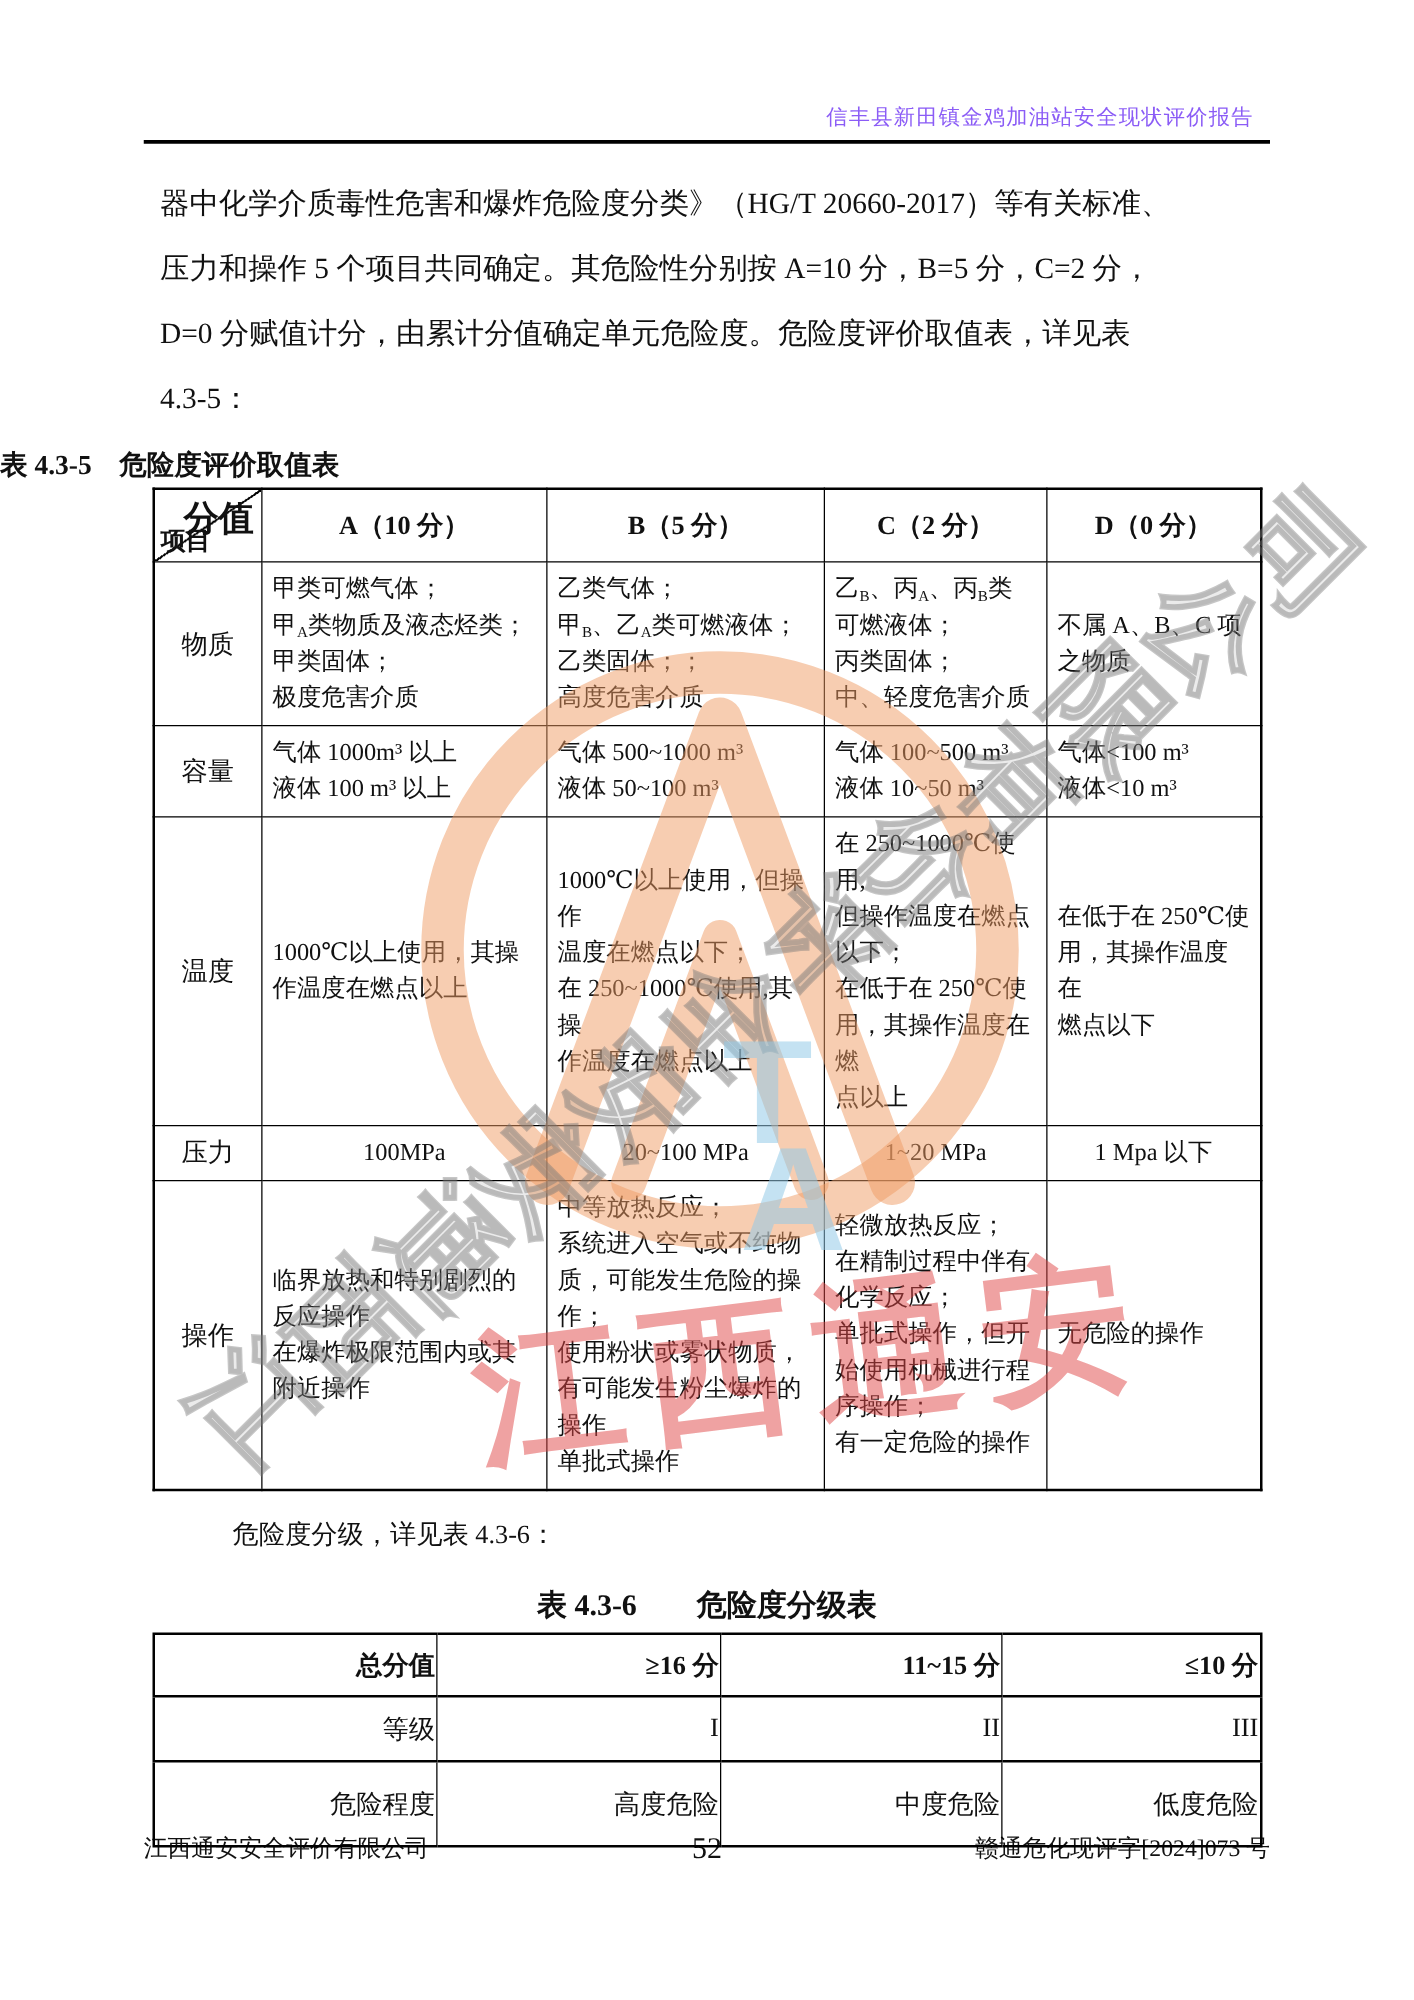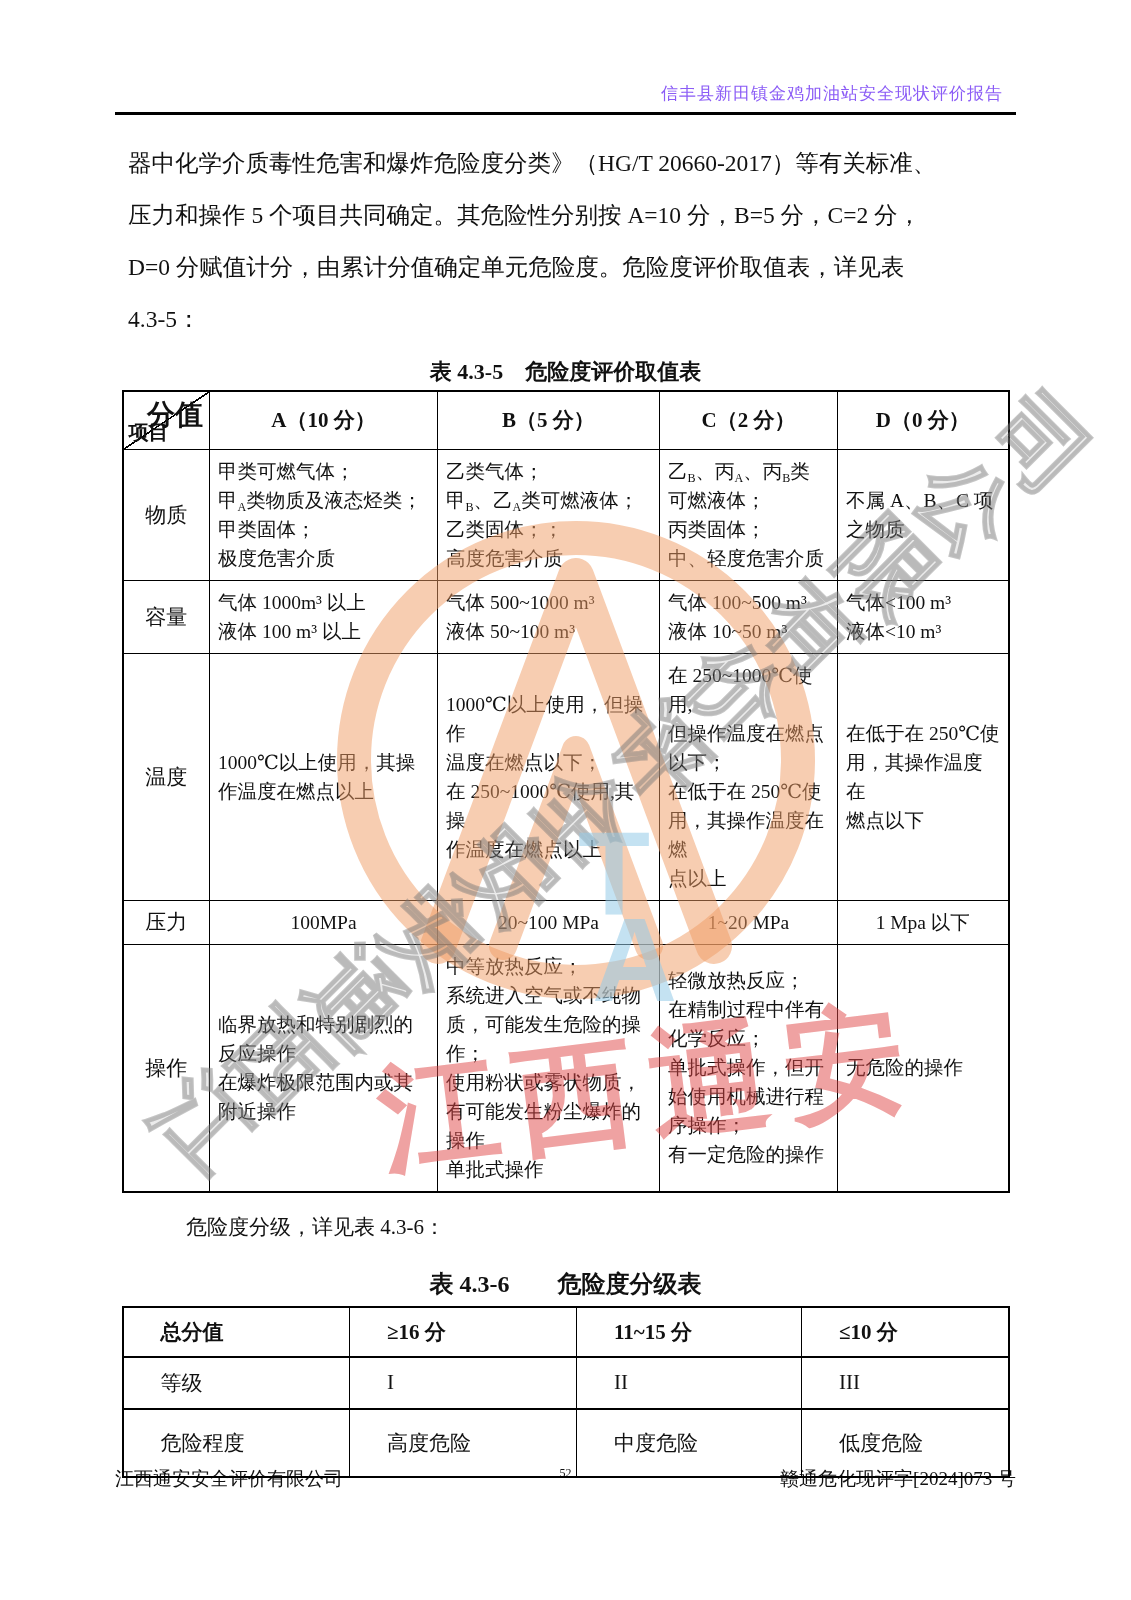--- a/index.html
+++ b/index.html
@@ -9,47 +9,47 @@
     font-family:"Liberation Serif","DejaVu Serif",serif;
   }
   .content{position:relative; z-index:1;}
   
   .doc-header{margin:82px 128px 0; text-align:right; font-size:17px; letter-spacing:1px; color:#8b5cf6;font-family:Liberation Mono, monospace;}
   .header-rule{margin:7px 115px 0; border-top:3px solid #000; height:0;}
   
   .body-par{margin:22px 128px 0; font-size:23.5px;}
   .body-par .ln{line-height:52px; white-space:nowrap;}
   
-  .tbl-title{margin-top:12px; text-align:center; font-weight:bold; font-size:22px;}
+  .tbl-title{margin-top:12px; text-align:left; font-weight:bold; font-size:22px;}
   .tbl-title2{margin-top:24px; text-align:center; font-weight:bold; font-size:24px;}
   
   table{border-collapse:collapse; table-layout:fixed;}
   .t1{width:886px; margin:3px auto 0; border:2px solid #000;}
   .t1 td,.t1 th{border:1px solid #000; padding:7px 8px; vertical-align:middle; font-weight:normal;}
   .t1 th{font-weight:bold; font-size:21px; text-align:center; padding:0 2px;}
   .t1 .lbl{ text-align:center; font-size:21px; padding:4px;}
   .t1 .cell{font-size:19.5px;}
   .t1 .cell .ln{line-height:29px; text-align:left;}
   .row-center .cell .ln{text-align:center;}
   sub{font-size:.62em; vertical-align:-0.3em; line-height:0;}
   
   .corner{position:relative; padding:0 !important;
     background:linear-gradient(to bottom right, transparent calc(50% - 0.8px), #000 calc(50% - 0.8px), #000 calc(50% + 0.8px), transparent calc(50% + 0.8px));}
   .corner .c-top{position:absolute; top:4px; right:6px; font-weight:bold; font-size:28px;}
   .corner .c-bot{position:absolute; bottom:3px; left:5px; font-weight:bold; font-size:20px;}
   
   .note-line{margin:18px 128px 0; font-size:21px; line-height:33px; text-indent:58px;}
   
   .t2{width:886px; margin:6px auto 0; border:2px solid #000;}
-  .t2 td,.t2 th{border:1px solid #000; border-top-width:2px; border-bottom-width:2px; text-align:left; vertical-align:middle; font-size:21px; font-weight:normal;padding-left:37px;}
+  .t2 td,.t2 th{border:1px solid #000; border-top-width:2px; border-bottom-width:2px; text-align:right; vertical-align:middle; font-size:21px; font-weight:normal;padding-left:37px;}
   .t2 th{font-weight:bold;}
   
   .doc-footer{position:absolute; left:115px; right:115px; top:1466px;
     display:flex; justify-content:space-between; align-items:baseline; font-size:19px;}
-  .doc-footer .pageno{position:absolute; left:50%; transform:translateX(-50%); font-size:12px;}
+  .doc-footer .pageno{position:absolute; left:50%; transform:translateX(-50%); font-size:24px;}
   
   .wm{position:absolute; left:0; top:0; width:100%; height:100%; z-index:3; pointer-events:none; overflow:hidden;}
   .wm-ring{position:absolute; left:318px; top:498px;}
   .wm-gray{position:absolute; left:128px; top:1108px; transform:rotate(-39deg); transform-origin:0 0;
     font-family:"Liberation Sans","DejaVu Sans",sans-serif; font-weight:bold; font-size:92px; letter-spacing:6px;
     white-space:nowrap; color:rgba(130,130,130,0.16); -webkit-text-stroke:2px rgba(118,118,118,0.42);}
   .wm-gray .ch{display:inline-block; transform:rotate(84deg);}
   .wm-red{position:absolute; left:378px; top:1008px; transform:rotate(-7deg);
     font-family:"Liberation Sans","DejaVu Sans",sans-serif; font-weight:bold; font-size:120px; letter-spacing:16px;
     white-space:nowrap; color:rgba(224,70,70,0.5);}

